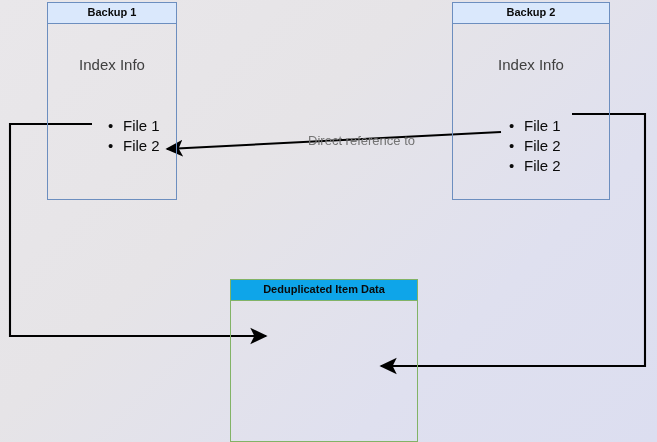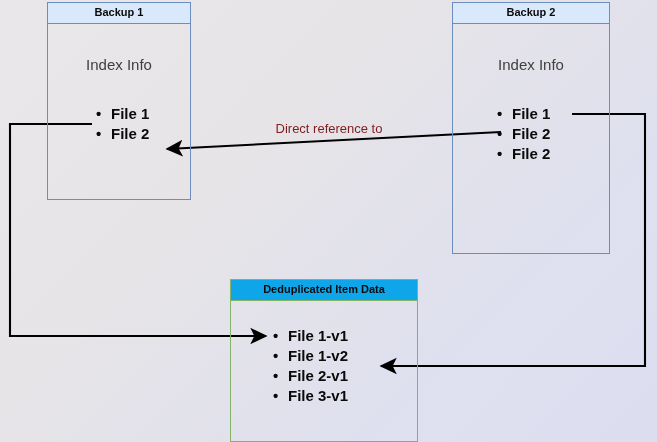--- a/index.html
+++ b/index.html
@@ -58,56 +58,55 @@
     position: absolute;
     left: 0;
     right: 0;
     top: 32px;
     text-align: center;
     font-size: 15px;
     color: #404040;
   }
   .file-list {
     position: absolute;
-    margin: 0;
+    margin: 12px;
     padding: 0;
     list-style: none;
-    font-weight: bold;
   }
   .file-list li {
     font-size: 15px;
     color: #0a0a0a;
     line-height: 20px;
     white-space: nowrap;
     position: relative;
     padding-left: 15px;
   }
   .file-list li::before {
     content: "\2022";
     position: absolute;
     left: 0;
     top: 0;
     font-size: 15px;
     line-height: 20px;
   }
-  #backup1 { left: 47px; top: 2px; width: 144px; height: 198px; }
+  #backup1 { left: 47px; top: 2px; width: 130px; height: 198px; }
   #backup1 .file-list { left: 48px; top: 80px; }
-  #backup2 { left: 452px; top: 2px; width: 158px; height: 252px; }
+  #backup2 { left: 452px; top: 2px; width: 158px; height: 198px; }
   #backup2 .file-list { left: 44px; top: 80px; }
   #dedup { left: 230px; top: 279px; width: 188px; height: 163px; }
   #dedup .file-list { left: 42px; top: 25px; }
   .center-note {
     position: absolute;
     left: 243px;
-    top: 120px;
+    top: 132px;
     width: 172px;
-    text-align: center;
+    text-align: right;
     font-size: 13px;
     line-height: 17px;
-    color: #7f1d1d;
+    color: #737373;
   }
 </style>
 </head>
 <body>
 
 <div id="canvas">
 
   <svg class="wires" viewBox="0 0 657 442">
     <defs>
       <marker id="arrowEnd" viewBox="0 0 12 12" refX="10" refY="6" markerWidth="9" markerHeight="9" orient="auto-start-reverse">
@@ -140,27 +139,19 @@
       <ul class="file-list">
         <li>File 1</li>
         <li>File 2</li>
         <li>File 2</li>
       </ul>
     </div>
   </div>
 
   <div class="box green" id="dedup">
     <div class="box-header">Deduplicated Item Data</div>
-    <div class="box-body">
-      <ul class="file-list">
-        <li>File 1-v1</li>
-        <li>File 1-v2</li>
-        <li>File 2-v1</li>
-        <li>File 3-v1</li>
-      </ul>
-    </div>
   </div>
 
   <div class="center-note">
     <div>Direct reference to</div>
   </div>
 
 </div>
 
 </body></html>

